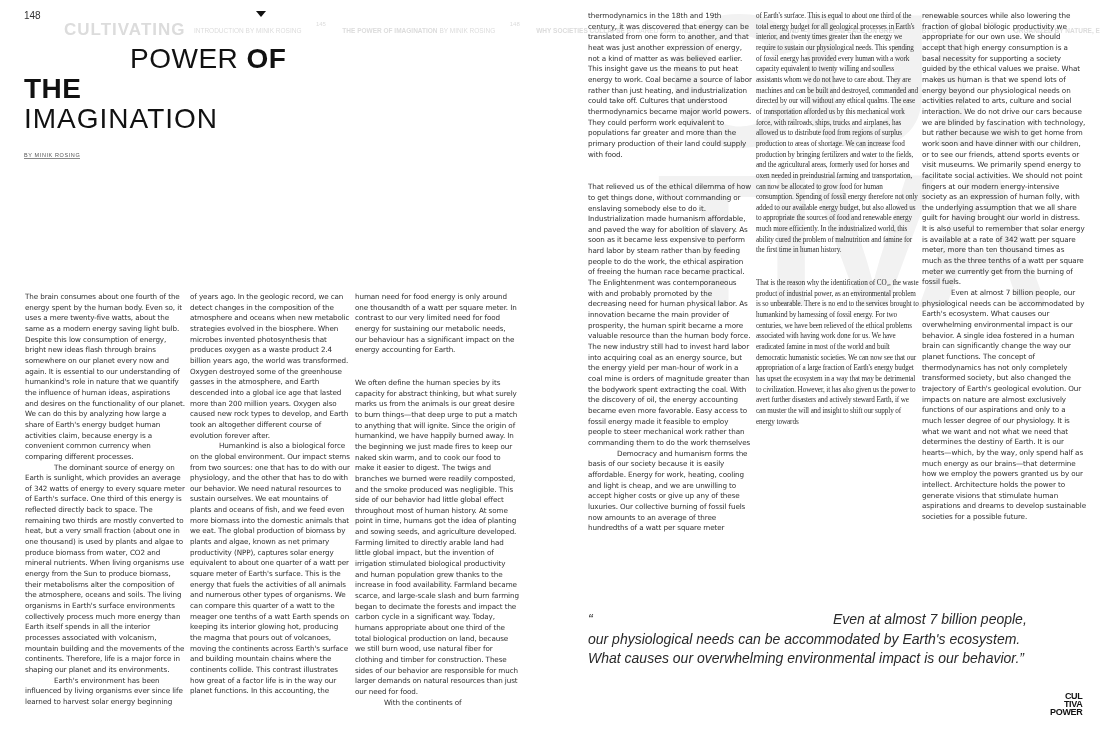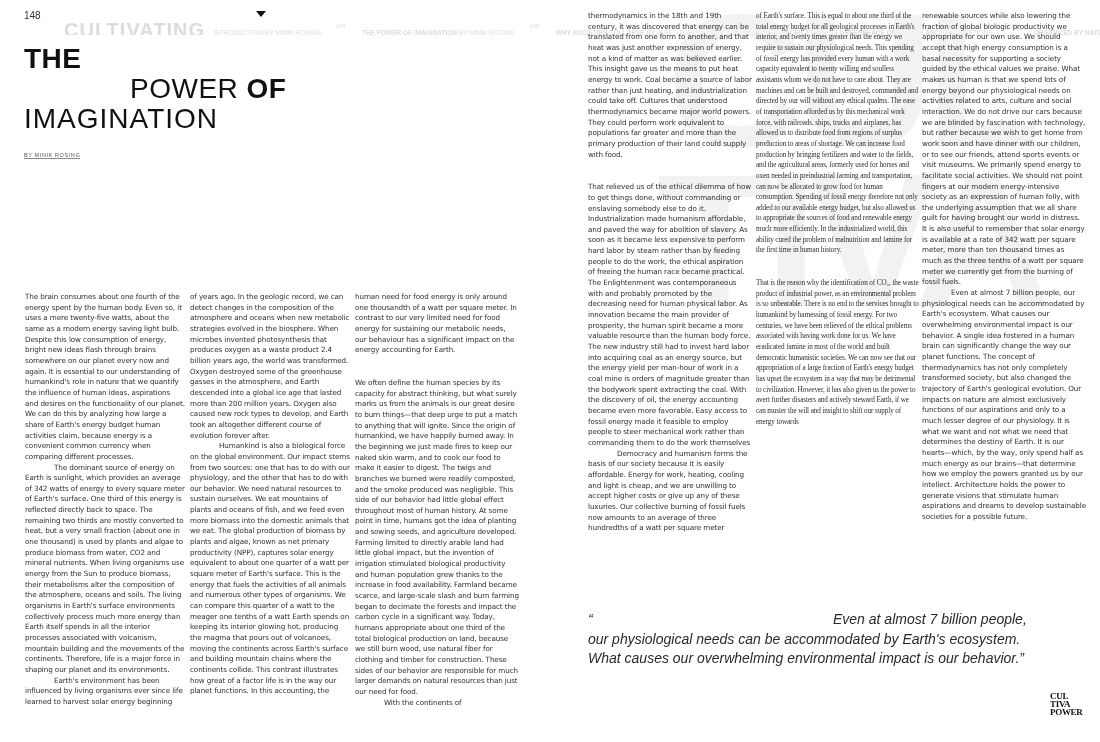--- a/index.html
+++ b/index.html
@@ -15,21 +15,21 @@
   .nav-arrow {
     position:absolute; left:256px; top:11px; width:0; height:0;
     border-left:5px solid transparent; border-right:5px solid transparent;
     border-top:6px solid #111;
   }
   .running-header {
     position:absolute; left:64px; top:19px; width:1036px; height:16px;
     white-space:nowrap; overflow:hidden;
     font-family:"Liberation Sans", sans-serif; color:#dcdcdc;
   }
-  .running-header .brand { font-size:20px; font-weight:bold; letter-spacing:1px; vertical-align:-2px; margin-right:4px;text-align:right; }
+  .running-header .brand { font-size:17px; font-weight:bold; letter-spacing:1px; vertical-align:-2px; margin-right:4px;text-align:right; }
   .running-header .entry { font-size:6.5px; margin-right:4px; }
   .running-header .entry b { font-weight:bold; }
   .running-header .num { font-size:6px; vertical-align:7px; margin:0 12px 0 6px; }
   .bg-mark {
     position:absolute; left:600px; top:0; width:500px; height:600px;
     font-family:"Liberation Sans", sans-serif; font-weight:bold;
     color:#f2f2f2; font-size:190px; line-height:160px; z-index:0;
     text-align:center; letter-spacing:-8px; pointer-events:none;
   }
   .title-block { position:absolute; left:24px; top:44px; z-index:1; }
@@ -63,21 +63,21 @@
     position:absolute; left:588px; top:610px; width:460px; z-index:1;
     font-family:Liberation Sans, sans-serif; font-style:italic;
     font-size:14px; line-height:19.5px; color:#2a2a2a;
   }
   .pull-quote .open { display:inline-block; width:245px; }
   .logo {
     position:absolute; left:1050px; top:692px; z-index:1;
     font-family:"Liberation Sans", sans-serif; font-weight:bold;
     font-size:9px; line-height:8px; color:#111; letter-spacing:-0.3px;
   }
-  .logo div { text-align:left;font-family:Liberation Serif, serif; }
+  .logo div { text-align:right; }
 </style>
 </head>
 <body>
 
 <div class="page-number">148</div>
 <div class="nav-arrow"></div>
 
 <div class="running-header">
   <span class="brand">CULTIVATING</span>
   <span class="entry"><b></b> <span>INTRODUCTION BY MINIK ROSING</span></span>
@@ -87,22 +87,22 @@
   <span class="entry"><b>WHY SOCIETIES COLLAPSE</b> <span>BY JARED DIAMOND</span></span>
   <span class="num">150</span>
   <span class="entry"><b>GREEN|PEACE|LAND — TO GREENPEACE ON GREENLAND</b> <span>BY CONDITIONS</span></span>
   <span class="num">152</span>
   <span class="entry"><b>ORGANIZED BY NATURE, ENVISIONING GREENLAND:</b> </span>
 </div>
 
 <div class="bg-mark">CUL TIVA</div>
 
 <div class="title-block">
+  <div class="title-line power"><span>POWER </span><b>OF</b></div>
   <div class="title-line the">THE</div>
-  <div class="title-line power"><span>POWER </span><b>OF</b></div>
   <div class="title-line imag">IMAGINATION</div>
 </div>
 <div class="byline">BY MINIK ROSING</div>
 
 <div class="col c1">
   <p>The brain consumes about one fourth of the energy spent by the human body. Even so, it uses a mere twenty-five watts, about the same as a modern energy saving light bulb. Despite this low consumption of energy, bright new ideas flash through brains somewhere on our planet every now and again. It is essential to our understanding of humankind's role in nature that we quantify the influence of human ideas, aspirations and desires on the functionality of our planet. We can do this by analyzing how large a share of Earth's energy budget human activities claim, because energy is a convenient common currency when comparing different processes.</p>
   <p class="indent">The dominant source of energy on Earth is sunlight, which provides an average of 342 watts of energy to every square meter of Earth's surface. One third of this energy is reflected directly back to space. The remaining two thirds are mostly converted to heat, but a very small fraction (about one in one thousand) is used by plants and algae to produce biomass from water, CO2 and mineral nutrients. When living organisms use energy from the Sun to produce biomass, their metabolisms alter the composition of the atmosphere, oceans and soils. The living organisms in Earth's surface environments collectively process much more energy than Earth itself spends in all the interior processes associated with volcanism, mountain building and the movements of the continents. Therefore, life is a major force in shaping our planet and its environments.</p>
   <p class="indent">Earth's environment has been influenced by living organisms ever since life learned to harvest solar energy beginning</p>
 </div>
 

